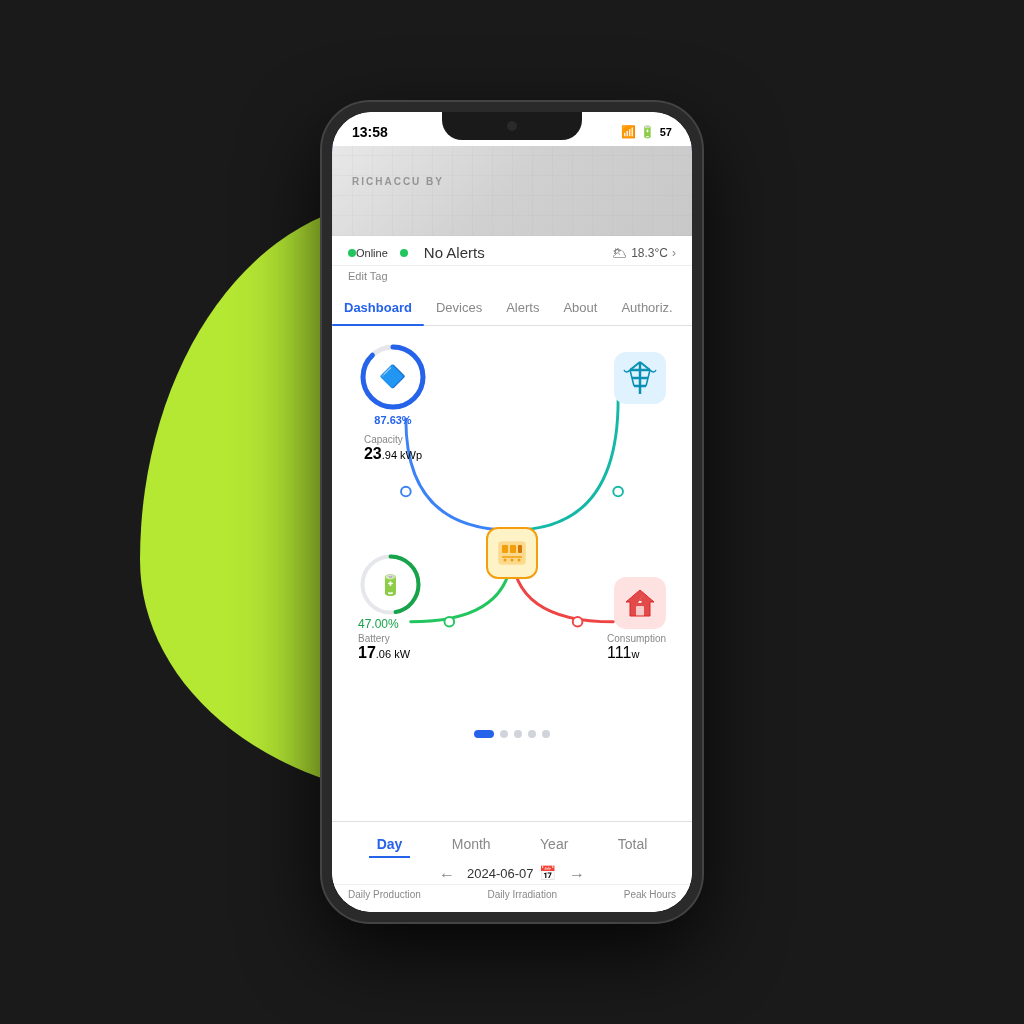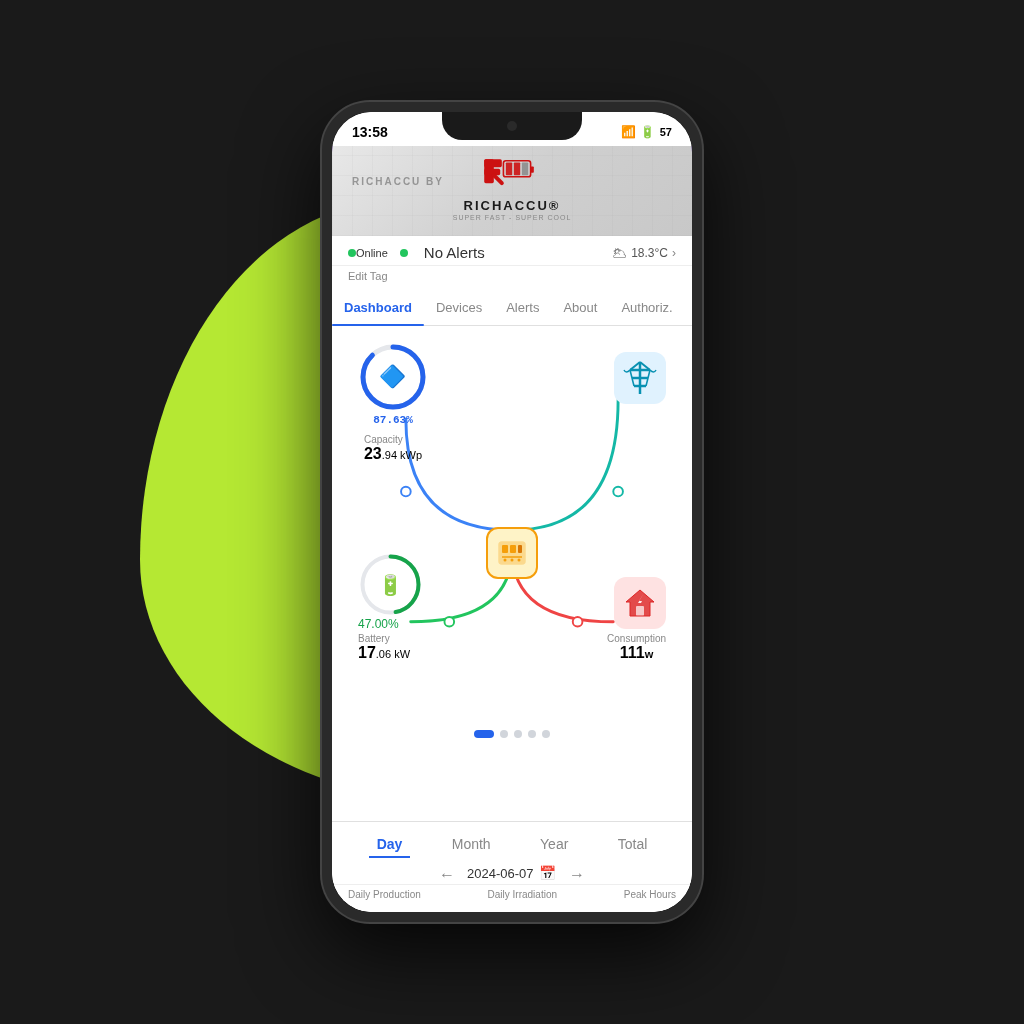--- a/index.html
+++ b/index.html
@@ -315,21 +315,20 @@
 
     .solar-icon {
       font-size: 22px;
     }
 
     .progress-label {
       font-size: 11px;
       font-weight: 700;
       color: #2563eb;
       margin-top: 2px;
-      font-family: Liberation Mono, monospace;
     }
 
     .capacity-info {
       margin-top: 4px;
       text-align: left;
     }
 
     
     .grid-node {
       position: absolute;
@@ -551,38 +550,20 @@
         <div class="status-icons">
           <span>📶</span>
           <span>🔋</span>
           <span style="font-size:11px;">57</span>
         </div>
       </div>
 
       <div class="header-area">
         <div class="map-bg">
           <div class="map-overlay-text">RICHACCU BY</div>
-          <div class="logo-area">
-
-            <svg class="logo-svg" viewBox="0 0 80 50" xmlns="http://www.w3.org/2000/svg">
-
-              <rect x="5" y="4" width="12" height="30" rx="2" fill="#cc1111"></rect>
-              <rect x="5" y="4" width="22" height="10" rx="2" fill="#cc1111"></rect>
-              <rect x="5" y="16" width="20" height="8" rx="2" fill="#cc1111"></rect>
-              <line x1="17" y1="24" x2="27" y2="34" stroke="#cc1111" stroke-width="5" stroke-linecap="round"></line>
-
-              <rect x="32" y="8" width="8" height="16" rx="1" fill="#cc1111" opacity="0.9"></rect>
-              <rect x="42" y="8" width="8" height="16" rx="1" fill="#cc1111" opacity="0.9"></rect>
-              <rect x="52" y="8" width="8" height="16" rx="1" fill="#555" opacity="0.5"></rect>
-              <rect x="29" y="6" width="34" height="20" rx="3" fill="none" stroke="#cc1111" stroke-width="2"></rect>
-              <rect x="63" y="13" width="4" height="8" rx="1" fill="#cc1111"></rect>
-            </svg>
-            <div class="logo-text">RICHACCU®</div>
-            <div class="logo-sub">SUPER FAST - SUPER COOL</div>
-          </div>
         </div>
 
         <div class="info-bar">
           <div class="status-indicators">
             <div class="indicator">
               <div class="dot-green"></div>
               <span style="font-size:11px; color:#333;">Online</span>
             </div>
             <div class="indicator">
               <div class="dot-green"></div>
@@ -719,23 +700,23 @@
             <div class="consumption-node">
               <div class="consumption-icon-box">
                 <svg width="32" height="32" viewBox="0 0 32 32">
                   <polygon points="16,3 2,15 6,15 6,29 26,29 26,15 30,15" fill="#dc2626" opacity="0.8"></polygon>
                   <rect x="12" y="19" width="8" height="10" rx="1" fill="white" opacity="0.7"></rect>
                   <polygon points="16,3 2,15 6,15 6,29 26,29 26,15 30,15" fill="none" stroke="#dc2626" stroke-width="1"></polygon>
 
                   <polygon points="20,6 14,16 17,16 12,26 18,14 15,14" fill="white" opacity="0.9"></polygon>
                 </svg>
               </div>
-              <div style="text-align:center; margin-top:4px;">
+              <div style="text-align:left; margin-top:4px;">
                 <div style="font-size:10px; color:#888;">Consumption</div>
-                <div style="font-size:16px; font-weight:700;">
+                <div style="font-size:16px; font-weight:400;">
                   <span>111</span><span style="font-size:11px;">w</span>
                 </div>
               </div>
             </div>
 
           </div>
 
           <div class="page-dots">
             <div class="dot active"></div>
             <div class="dot"></div>

